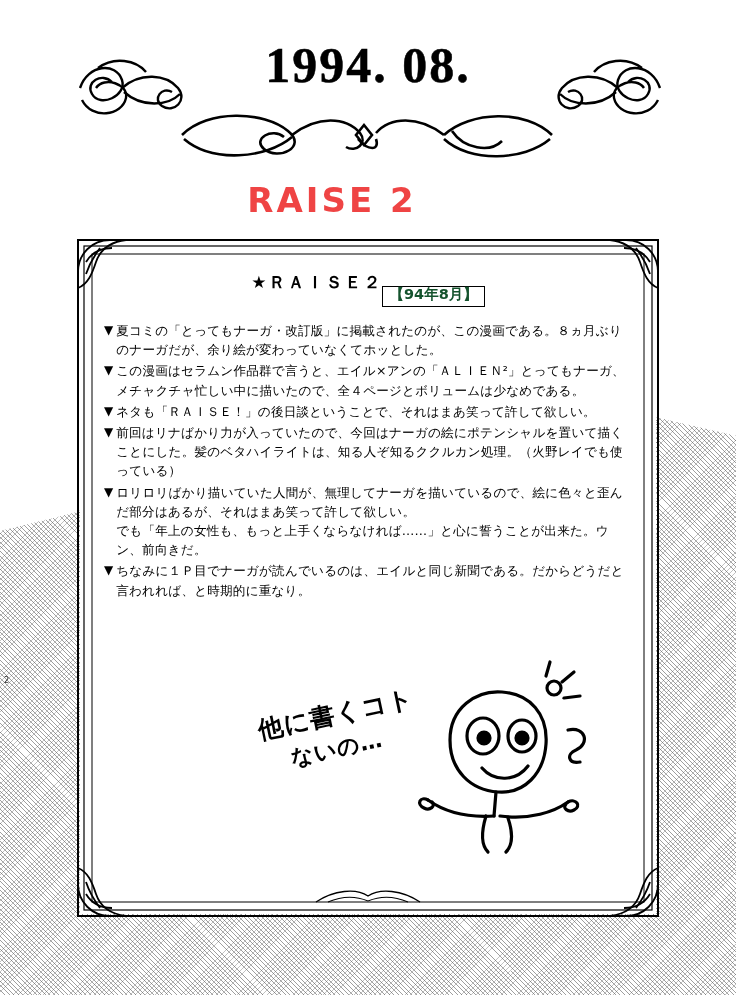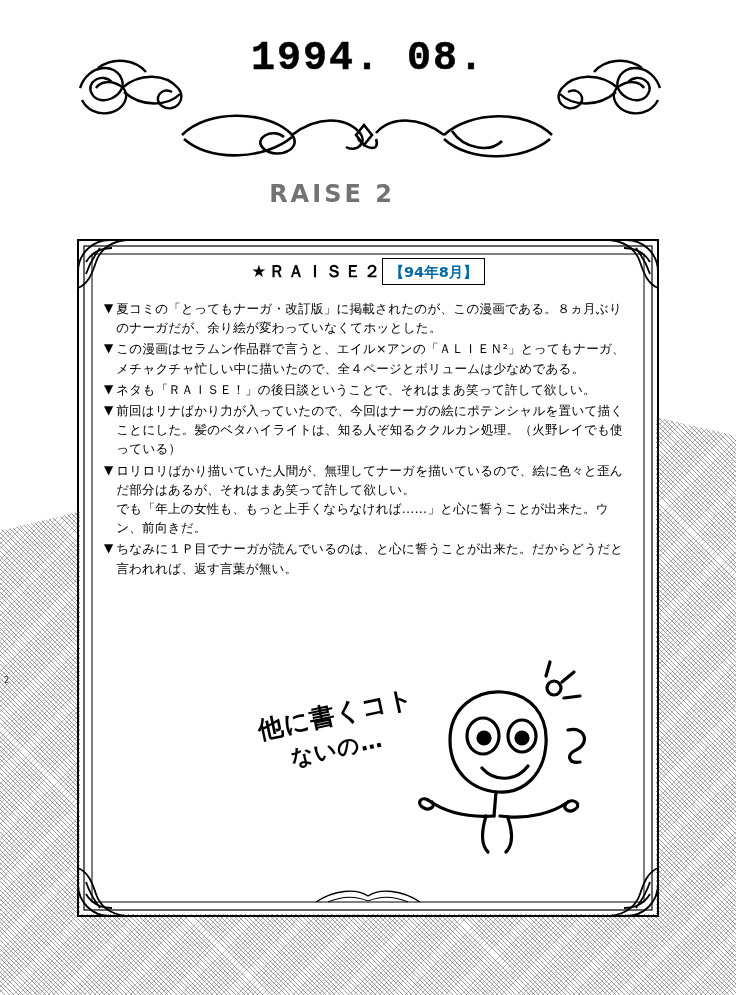--- a/index.html
+++ b/index.html
@@ -21,23 +21,23 @@
     position: absolute;
     left: 0; top: 0;
     width: 736px;
     height: 230px;
   }
   .big-date {
     position: absolute;
     left: 0; top: 36px;
     width: 736px;
     text-align: center;
-    font-family: Liberation Mono, monospace;
-    font-weight: bold;
-    font-size: 40px;
+    font-family: Liberation Serif, serif;
+    font-weight: bold;
+    font-size: 50px;
     letter-spacing: 2px;
     color: #000;
     -webkit-text-stroke: 0.5px #000;
   }
   .flourish-left, .flourish-right {
     position: absolute;
     top: 48px;
     width: 130px;
     height: 80px;
   }
@@ -51,23 +51,23 @@
     height: 60px;
   }
   .subtitle {
     position: absolute;
     left: 0;
     top: 180px;
     width: 664px;
     text-align: center;
     font-family: "DejaVu Sans", sans-serif;
     font-weight: bold;
-    font-size: 24px;
+    font-size: 34px;
     letter-spacing: 3px;
-    color: #737373;
+    color: #ef4444;
   }
 
   
   .hatch {
     position: absolute;
     left: 0;
     top: 400px;
     width: 736px;
     height: 595px;
     background-image:
@@ -121,24 +121,25 @@
     font-size: 17px;
     font-weight: bold;
     letter-spacing: 2px;
     color: #000;
   }
   .panel-head-date {
     font-family: "DejaVu Sans", sans-serif;
     font-size: 14.5px;
     font-weight: bold;
     border: 1.4px solid #000;
-    padding: 6px 6px 3px 6px;
+    padding: 0 6px 3px 6px;
     letter-spacing: 0px;
-    color: #0369a1;
+    color: #14532d;
     line-height: 1.1;
+    margin-top: 28px;
   }
   .body-list {
     margin: 0;
     padding: 0;
     list-style: none;
   }
   .body-item {
     display: flex;
     align-items: flex-start;
     margin-bottom: 2px;
@@ -307,21 +308,21 @@
       <span class="bullet">▼</span>
       <span class="item-text">前回はリナばかり力が入っていたので、今回はナーガの絵にポテンシャルを置いて描くことにした。髪のベタハイライトは、知る人ぞ知るククルカン処理。（火野レイでも使っている）</span>
     </li>
     <li class="body-item">
       <span class="bullet">▼</span>
       <span class="item-text">ロリロリばかり描いていた人間が、無理してナーガを描いているので、絵に色々と歪んだ部分はあるが、それはまあ笑って許して欲しい。
 でも「年上の女性も、もっと上手くならなければ……」と心に誓うことが出来た。ウン、前向きだ。</span>
     </li>
     <li class="body-item">
       <span class="bullet">▼</span>
-      <span class="item-text">ちなみに１Ｐ目でナーガが読んでいるのは、と心に誓うことが出来た。だからどうだと言われれば、返す言葉が無い。</span>
+      <span class="item-text">ちなみに１Ｐ目でナーガが読んでいるのは、エイルと同じ新聞である。だからどうだと言われれば、と時期的に重なり。</span>
     </li>
   </ul>
 </div>
 
 <div class="doodle">
   <div class="doodle-text">
     <span>他に書くコト</span>
     <span class="l2">ないの…</span>
   </div>
   <svg viewBox="0 0 360 230" width="360" height="230">

